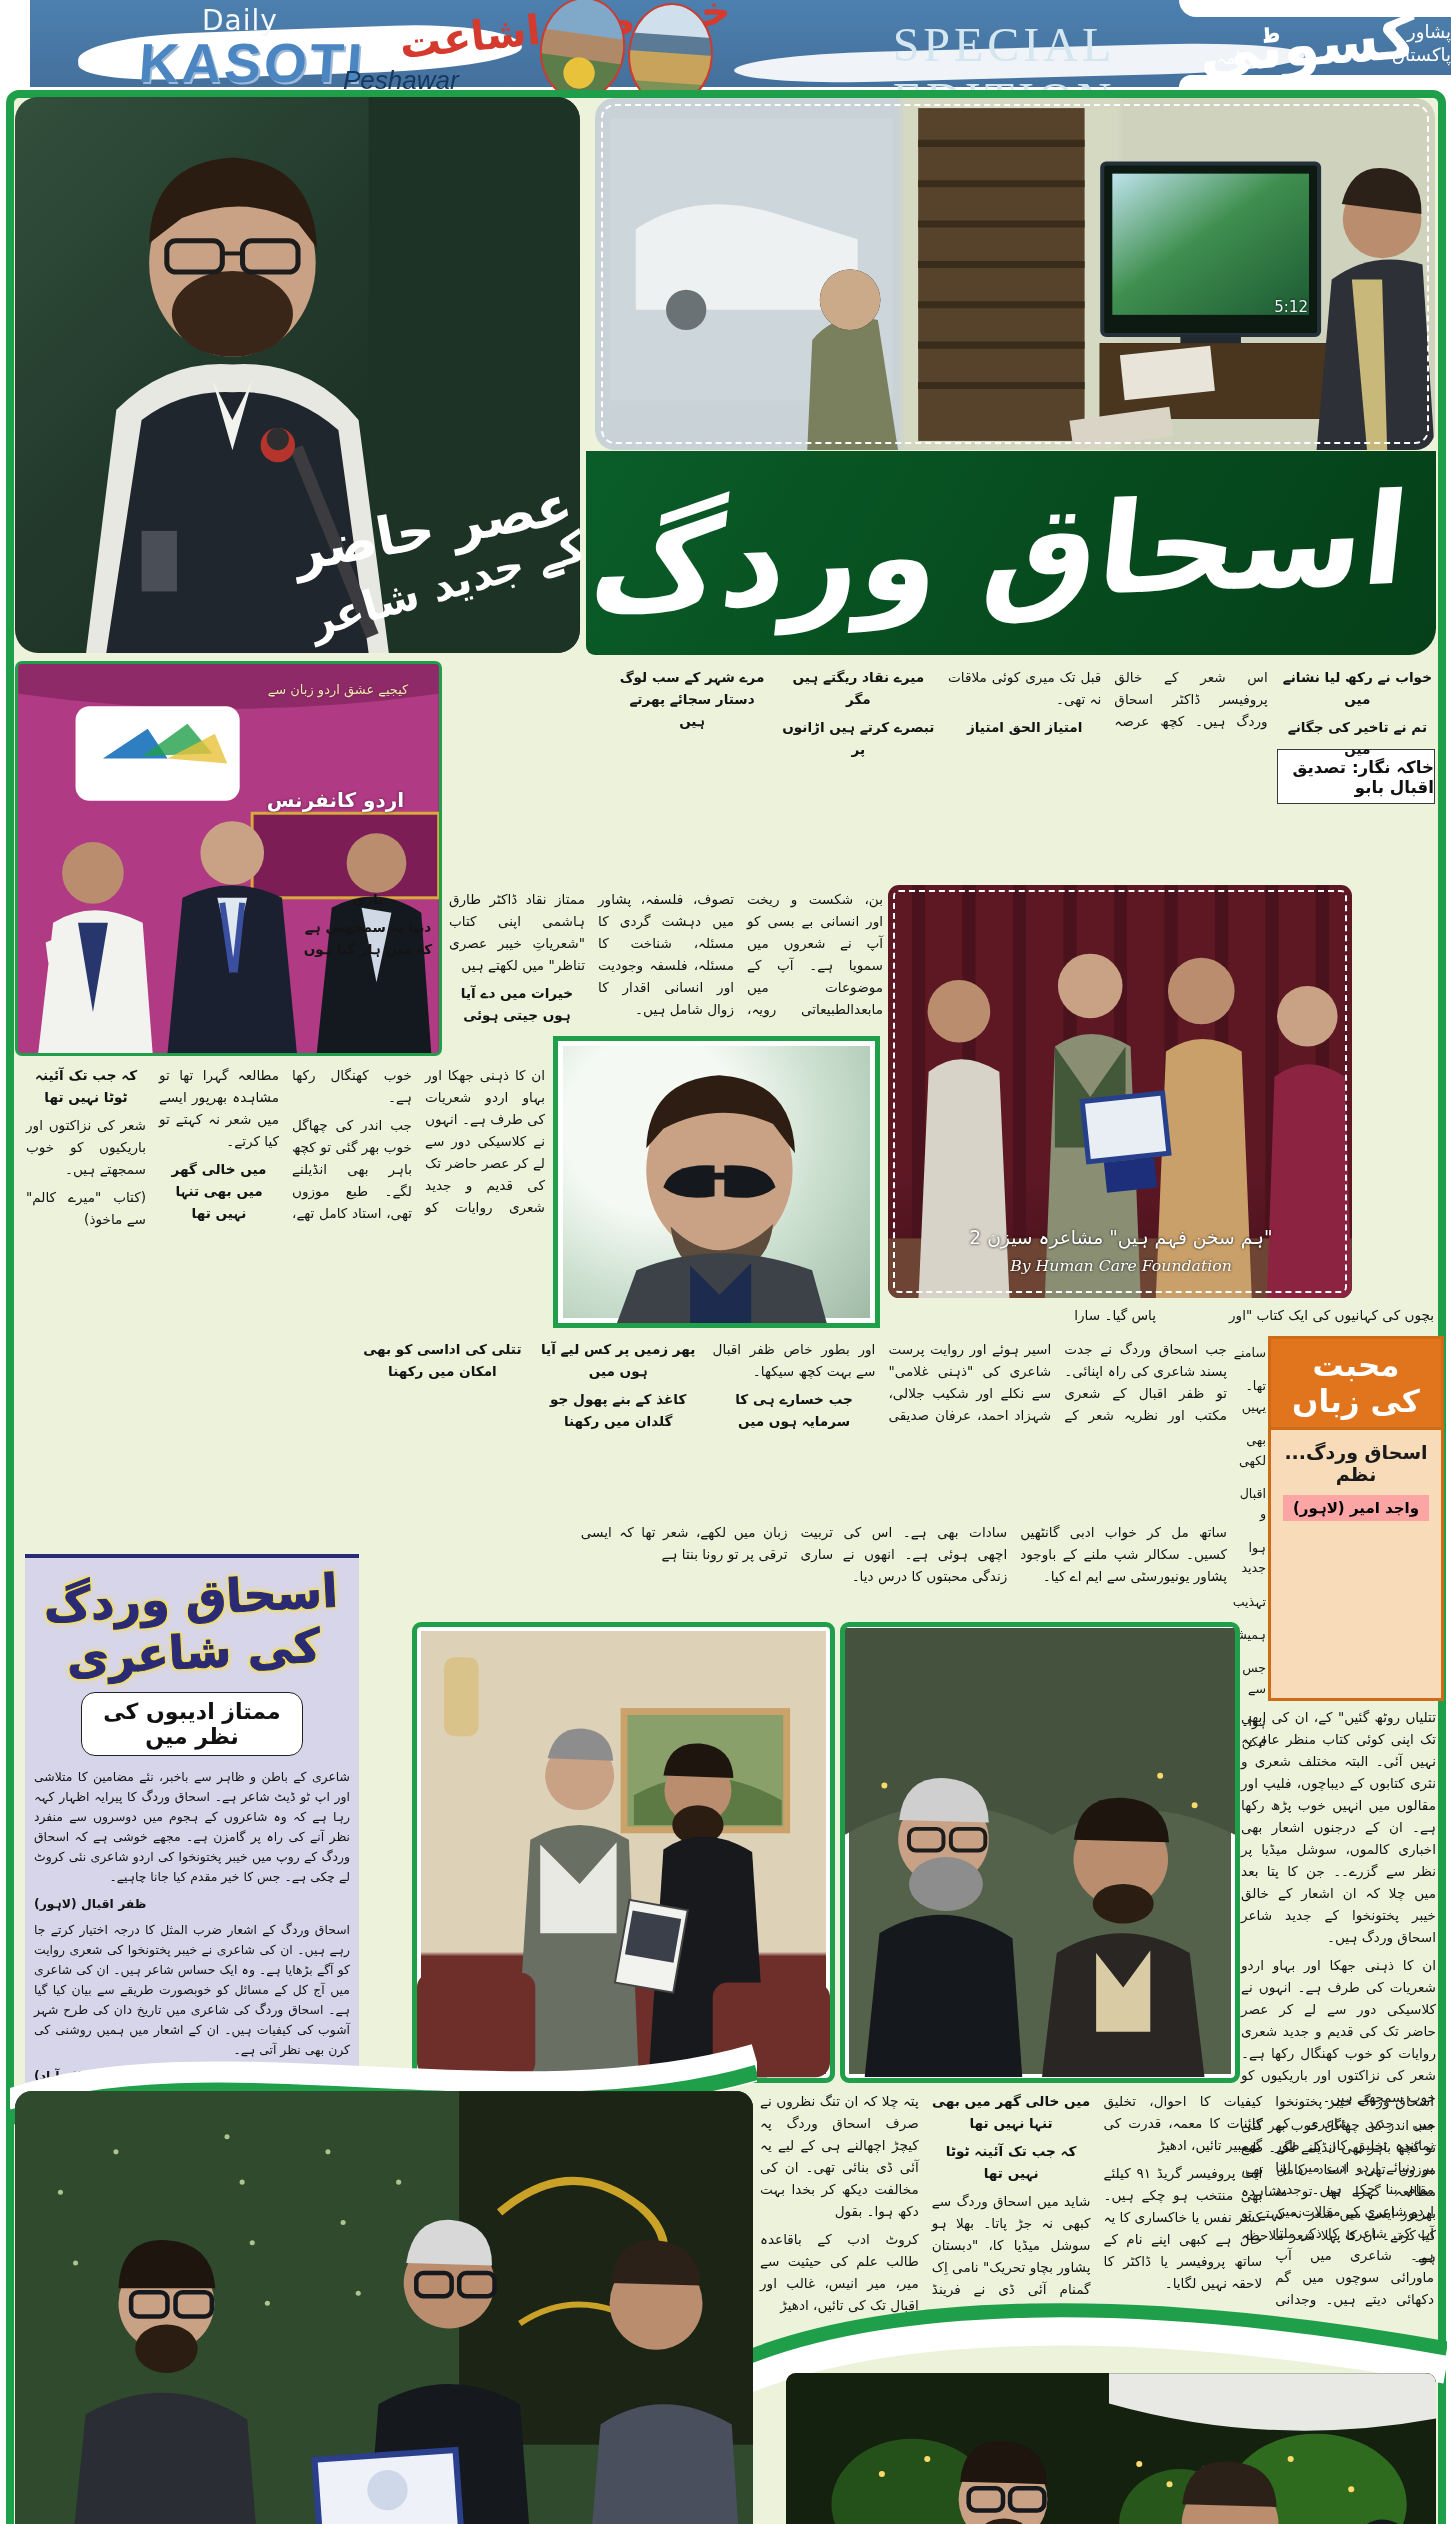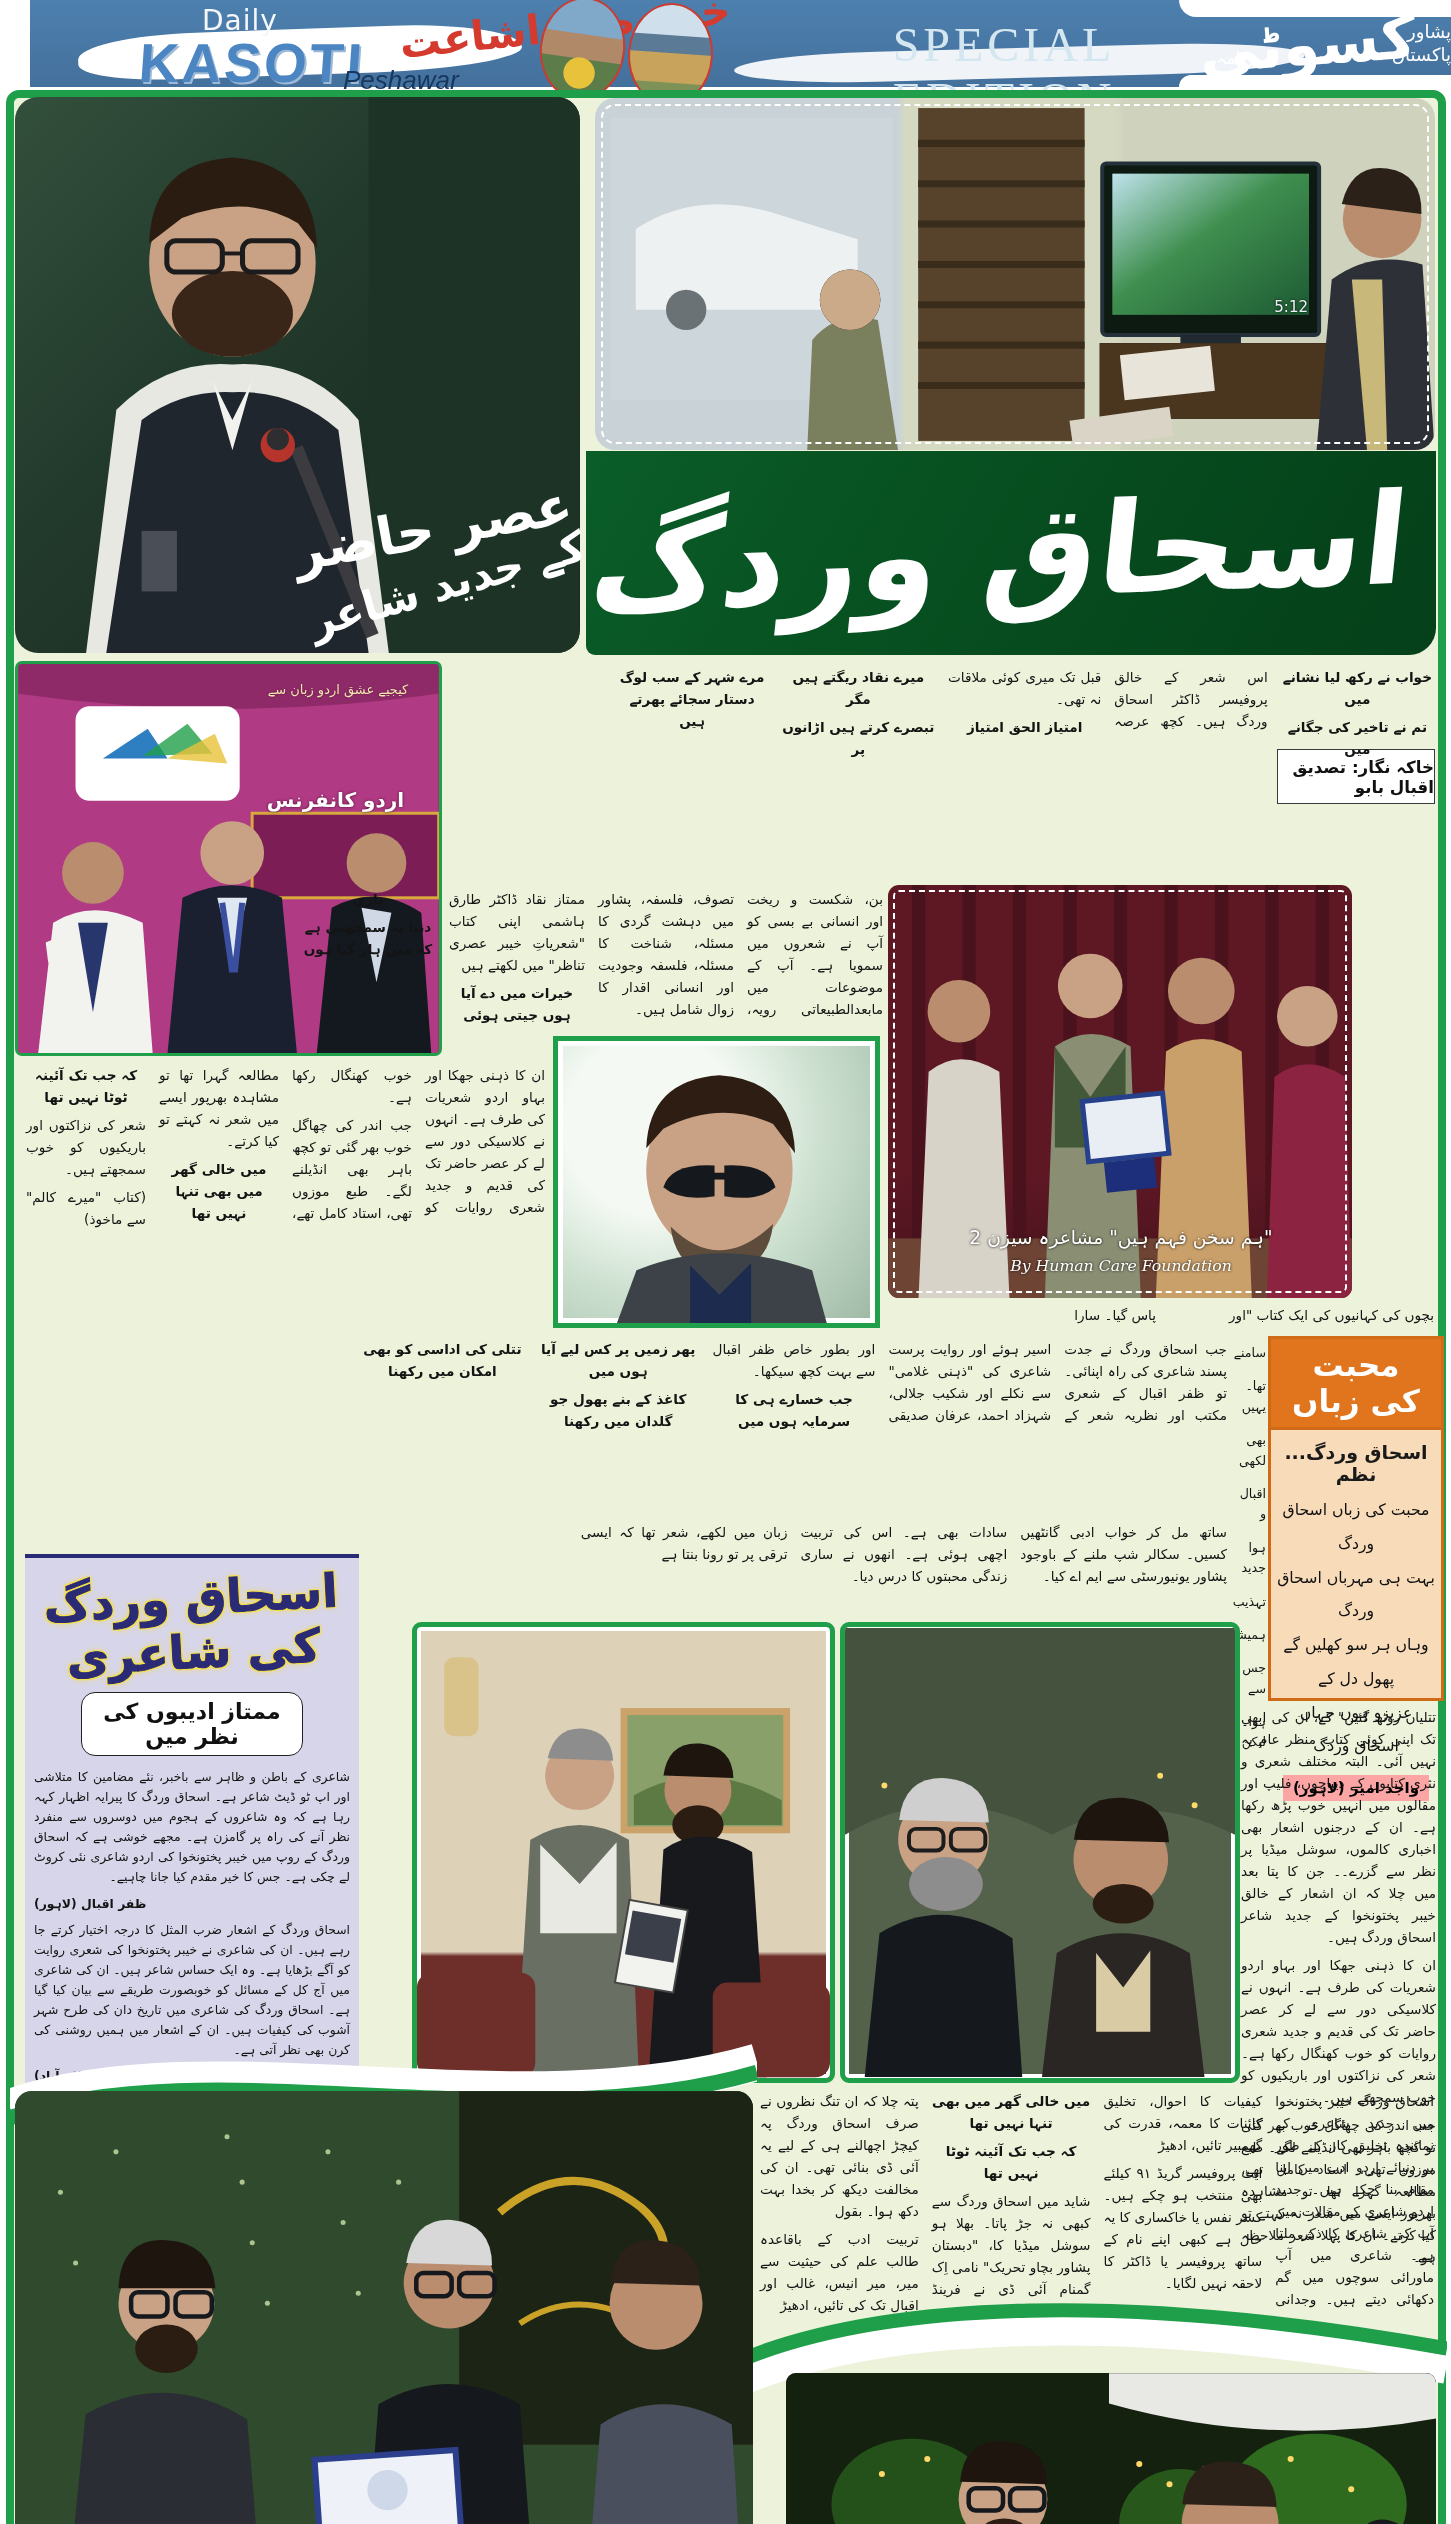--- a/index.html
+++ b/index.html
@@ -320,26 +320,20 @@
   </section>
 
   <section class="abs txt cols2" style="left:891px;top:1304px;width:543px;height:30px;">
     <p>بچوں کی کہانیوں کی ایک کتاب "اور</p>
     <p>پاس گیا۔ سارا</p>
   </section>
 
   <aside id="poem-box" class="abs">
     <div id="poem-head">محبت کی زباں</div>
     <div id="poem-sub">اسحاق وردگ... نظم</div>
-    <div id="poem-lines">
-      <div>محبت کی زباں اسحاق وردگ</div>
-      <div>بہت ہی مہرباں اسحاق وردگ</div>
-      <div>وہاں ہر سو کھلیں گے پھول دل کے</div>
-      <div>عزیزو ہوں جہاں اسحاق وردگ</div>
-    </div>
     <div id="poem-attr">واجد امیر (لاہور)</div>
   </aside>
 
   <section class="abs txt cols5" style="left:361px;top:1338px;width:866px;height:177px;">
     <p>جب اسحاق وردگ نے جدت پسند شاعری کی راہ اپنائی۔ تو ظفر اقبال کے شعری مکتب اور نظریہ شعر کے اسیر ہوئے اور روایت پرست شاعری کی "ذہنی غلامی" سے نکلے اور شکیب جلالی، شہزاد احمد، عرفان صدیقی اور بطور خاص ظفر اقبال سے بہت کچھ سیکھا۔</p>
     <p class="verse">جب خسارے ہی کا سرمایہ ہوں میں</p>
     <p class="verse">پھر زمیں پر کس لیے آیا ہوں میں</p>
     <p class="verse">کاغذ کے بنے پھول جو گلدان میں رکھنا</p>
     <p class="verse">تتلی کی اداسی کو بھی امکان میں رکھنا</p>
   </section>
@@ -415,21 +409,21 @@
     <p>ان کا ذہنی جھکا اور بہاو اردو شعریات کی طرف ہے۔ انہوں نے کلاسیکی دور سے لے کر عصر حاضر تک کی قدیم و جدید شعری روایات کو خوب کھنگال رکھا ہے۔ شعر کی نزاکتوں اور باریکیوں کو خوب سمجھتے ہیں۔</p>
     <p>جب اندر کی چھاگل خوب بھر گئی تو کچھ باہر بھی انڈیلنے لگے۔ طبع موزوں تھی، استاد کامل تھے، مطالعہ گہرا تھا تو مشاہدہ بھرپور ایسے میں شعر نہ کہتے تو کیا کرتے۔ ان کا پہلا شعر ملاحظہ ہو۔</p>
   </section>
 
   <section class="abs txt cols4" style="left:760px;top:2090px;width:674px;height:237px;">
     <p>اسحاق وردگ خیبر پختونخوا میں جدید شاعری کے نمائندہ تخلیق کار کے طور پر دنیائے اردو ادب میں اپنا مقام بنا چکے ہیں۔ جدید اردو شاعری کے مقالات میں آپ کی شاعری کا ذکر ملتا ہے۔ شاعری میں آپ ماورائی سوچوں میں گم دکھائی دیتے ہیں۔ وجدانی کیفیات کا احوال، تخلیق کائنات کا معمہ، قدرت کی گھمبیر تائیں، ادھیڑ</p>
     <p>ایٹ پروفیسر گریڈ ۹۱ کیلئے بھی منتخب ہو چکے ہیں۔ کسر نفس یا خاکساری کا یہ حال ہے کبھی اپنے نام کے ساتھ پروفیسر یا ڈاکٹر کا لاحقہ نہیں لگایا۔</p>
     <p class="verse">میں خالی گھر میں بھی تنہا نہیں تھا</p>
     <p class="verse">کہ جب تک آئینہ ٹوٹا نہیں تھا</p>
     <p>شاید میں اسحاق وردگ سے کبھی نہ جڑ پاتا۔ بھلا ہو سوشل میڈیا کا، "دبستان پشاور بچاو تحریک" نامی اِک گمنام آئی ڈی نے فرینڈ ریکویسٹ بھیجی۔ بعد میں پتہ چلا کہ ان تنگ نظروں نے صرف اسحاق وردگ پہ کیچڑ اچھالنے ہی کے لیے یہ آئی ڈی بنائی تھی۔ ان کی مخالفت دیکھ کر بخدا بہت دکھ ہوا۔ بقول</p>
-    <p>تربیت ادب کے باقاعدہ طالب علم کی حیثیت سے میر، میر انیس، غالب اور اقبال تک کی تائیں، ادھیڑ</p>
+    <p>کروٹ ادب کے باقاعدہ طالب علم کی حیثیت سے میر، میر انیس، غالب اور اقبال تک کی تائیں، ادھیڑ</p>
     <p>دیوانوں کے مانند</p>
   </section>
 
   <svg class="ribbon" style="left:10px;top:2042px;width:747px;height:86px;" viewBox="0 0 1480 170">
     <path d="M0 130 C400 -10 1000 180 1480 40" stroke="#ffffff" stroke-width="74" fill="none"></path>
     <path d="M0 150 C400 10 1000 200 1480 60" stroke="#1f9f4a" stroke-width="30" fill="none"></path>
   </svg>
   <svg class="ribbon" style="left:732px;top:2303px;width:715px;height:96px;" viewBox="0 0 1415 190">
     <path d="M0 150 C300 20 800 10 1415 120" stroke="#ffffff" stroke-width="80" fill="none"></path>
     <path d="M0 120 C300 -10 800 -20 1415 90" stroke="#1f9f4a" stroke-width="28" fill="none"></path>

